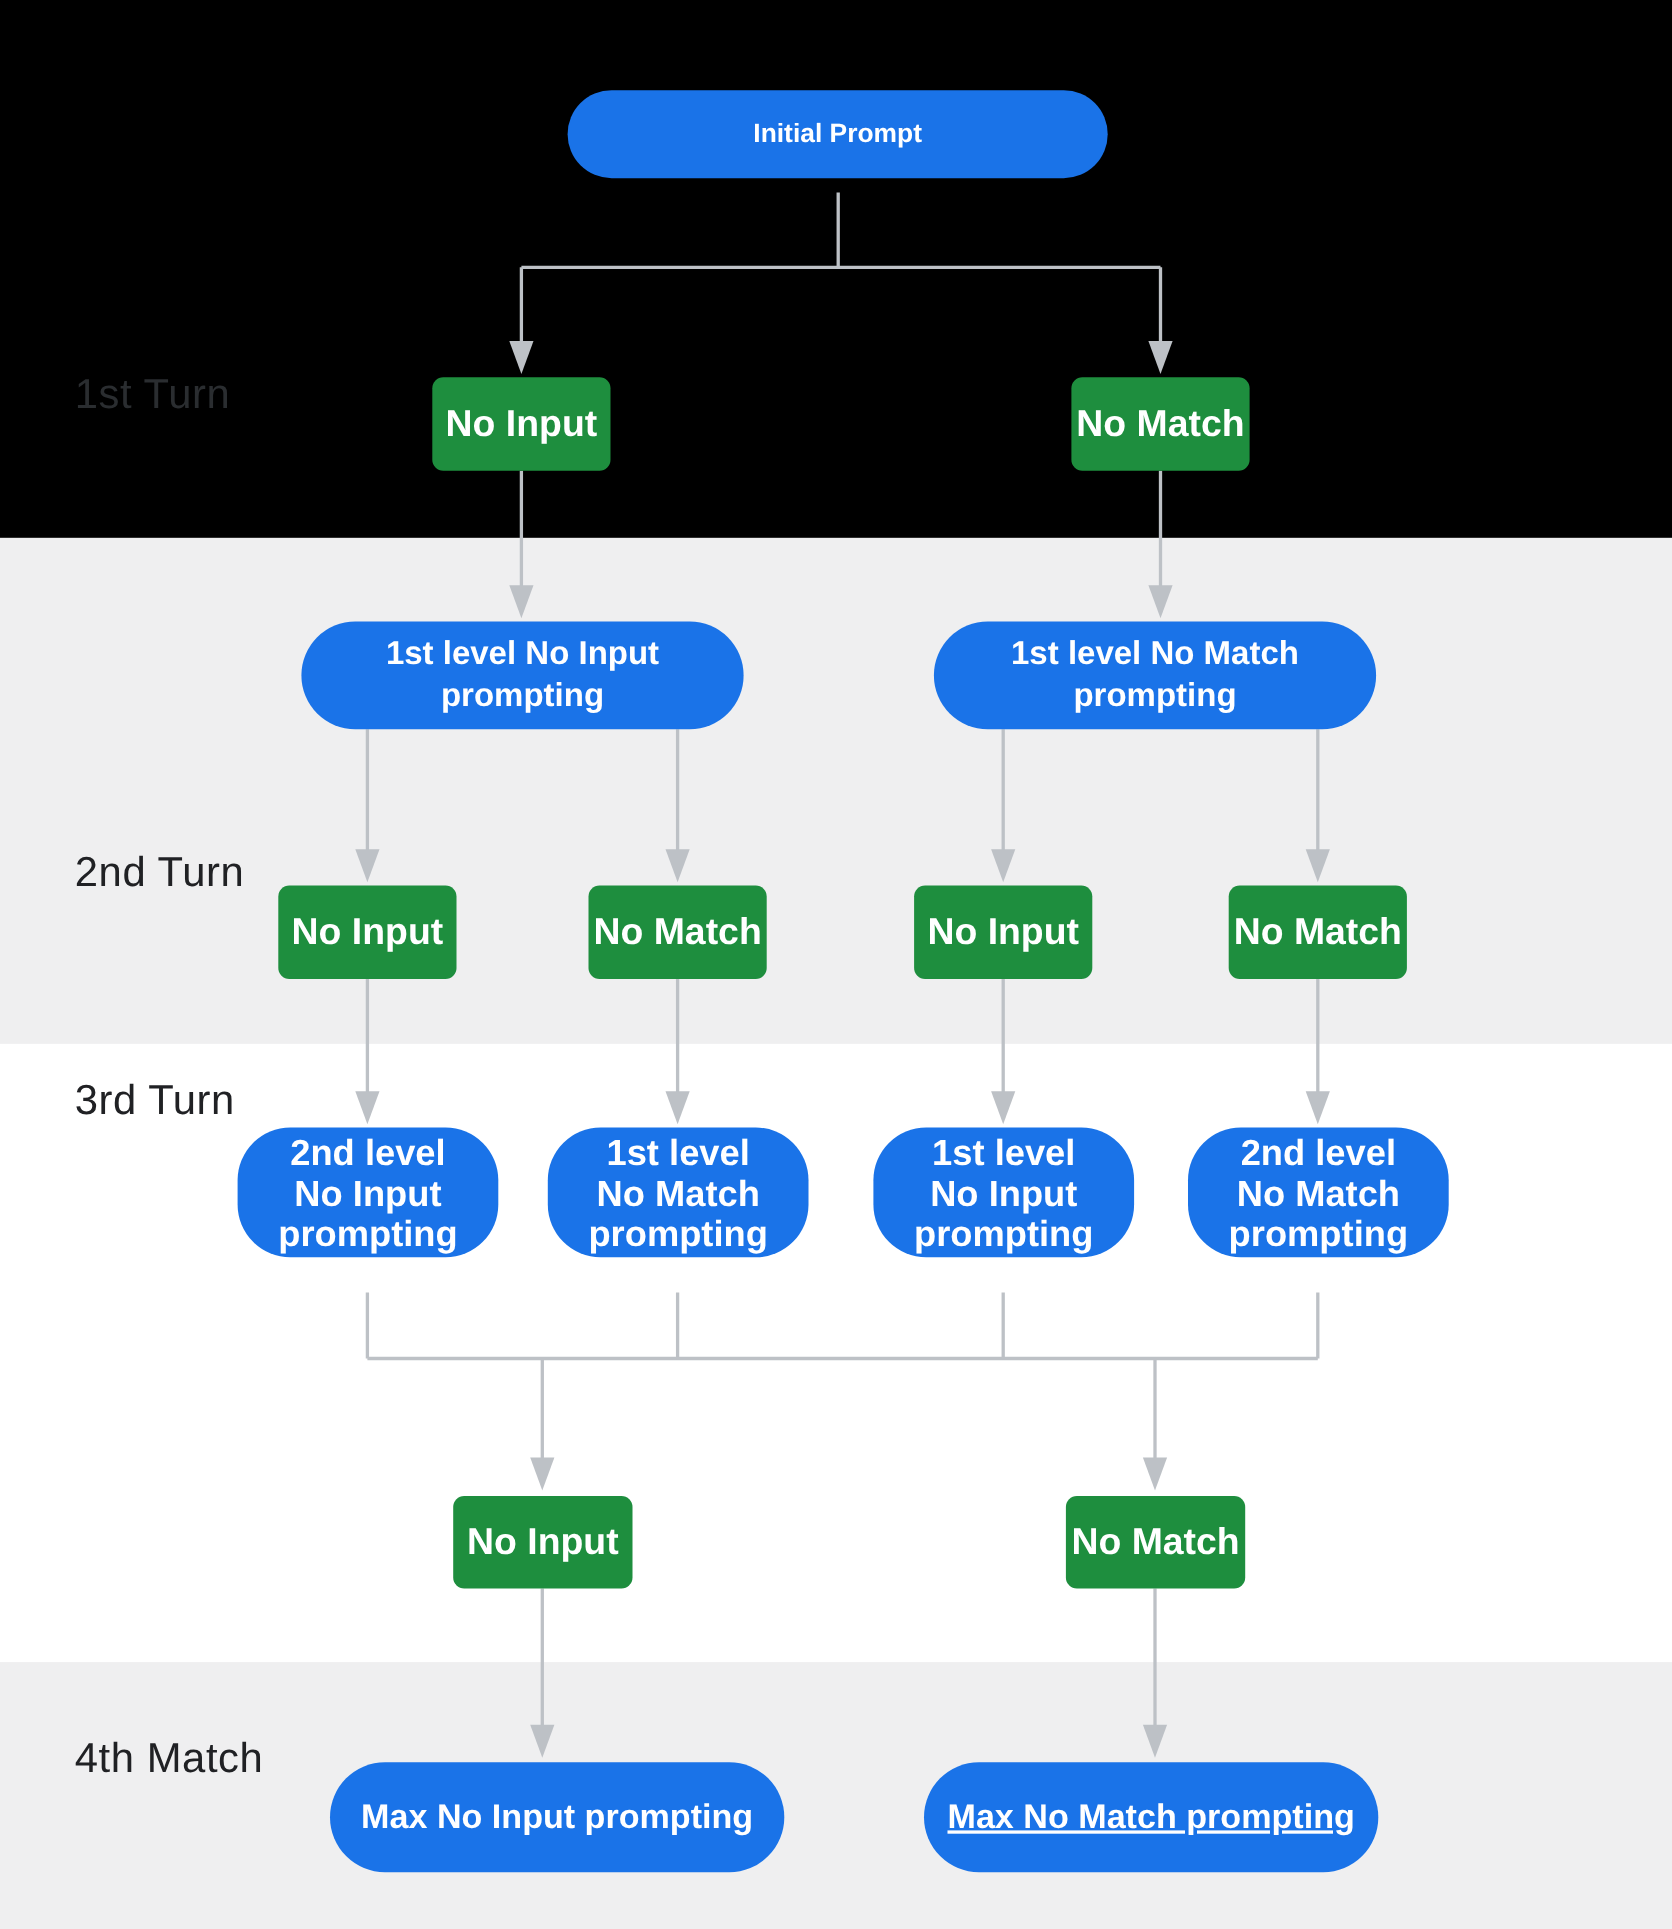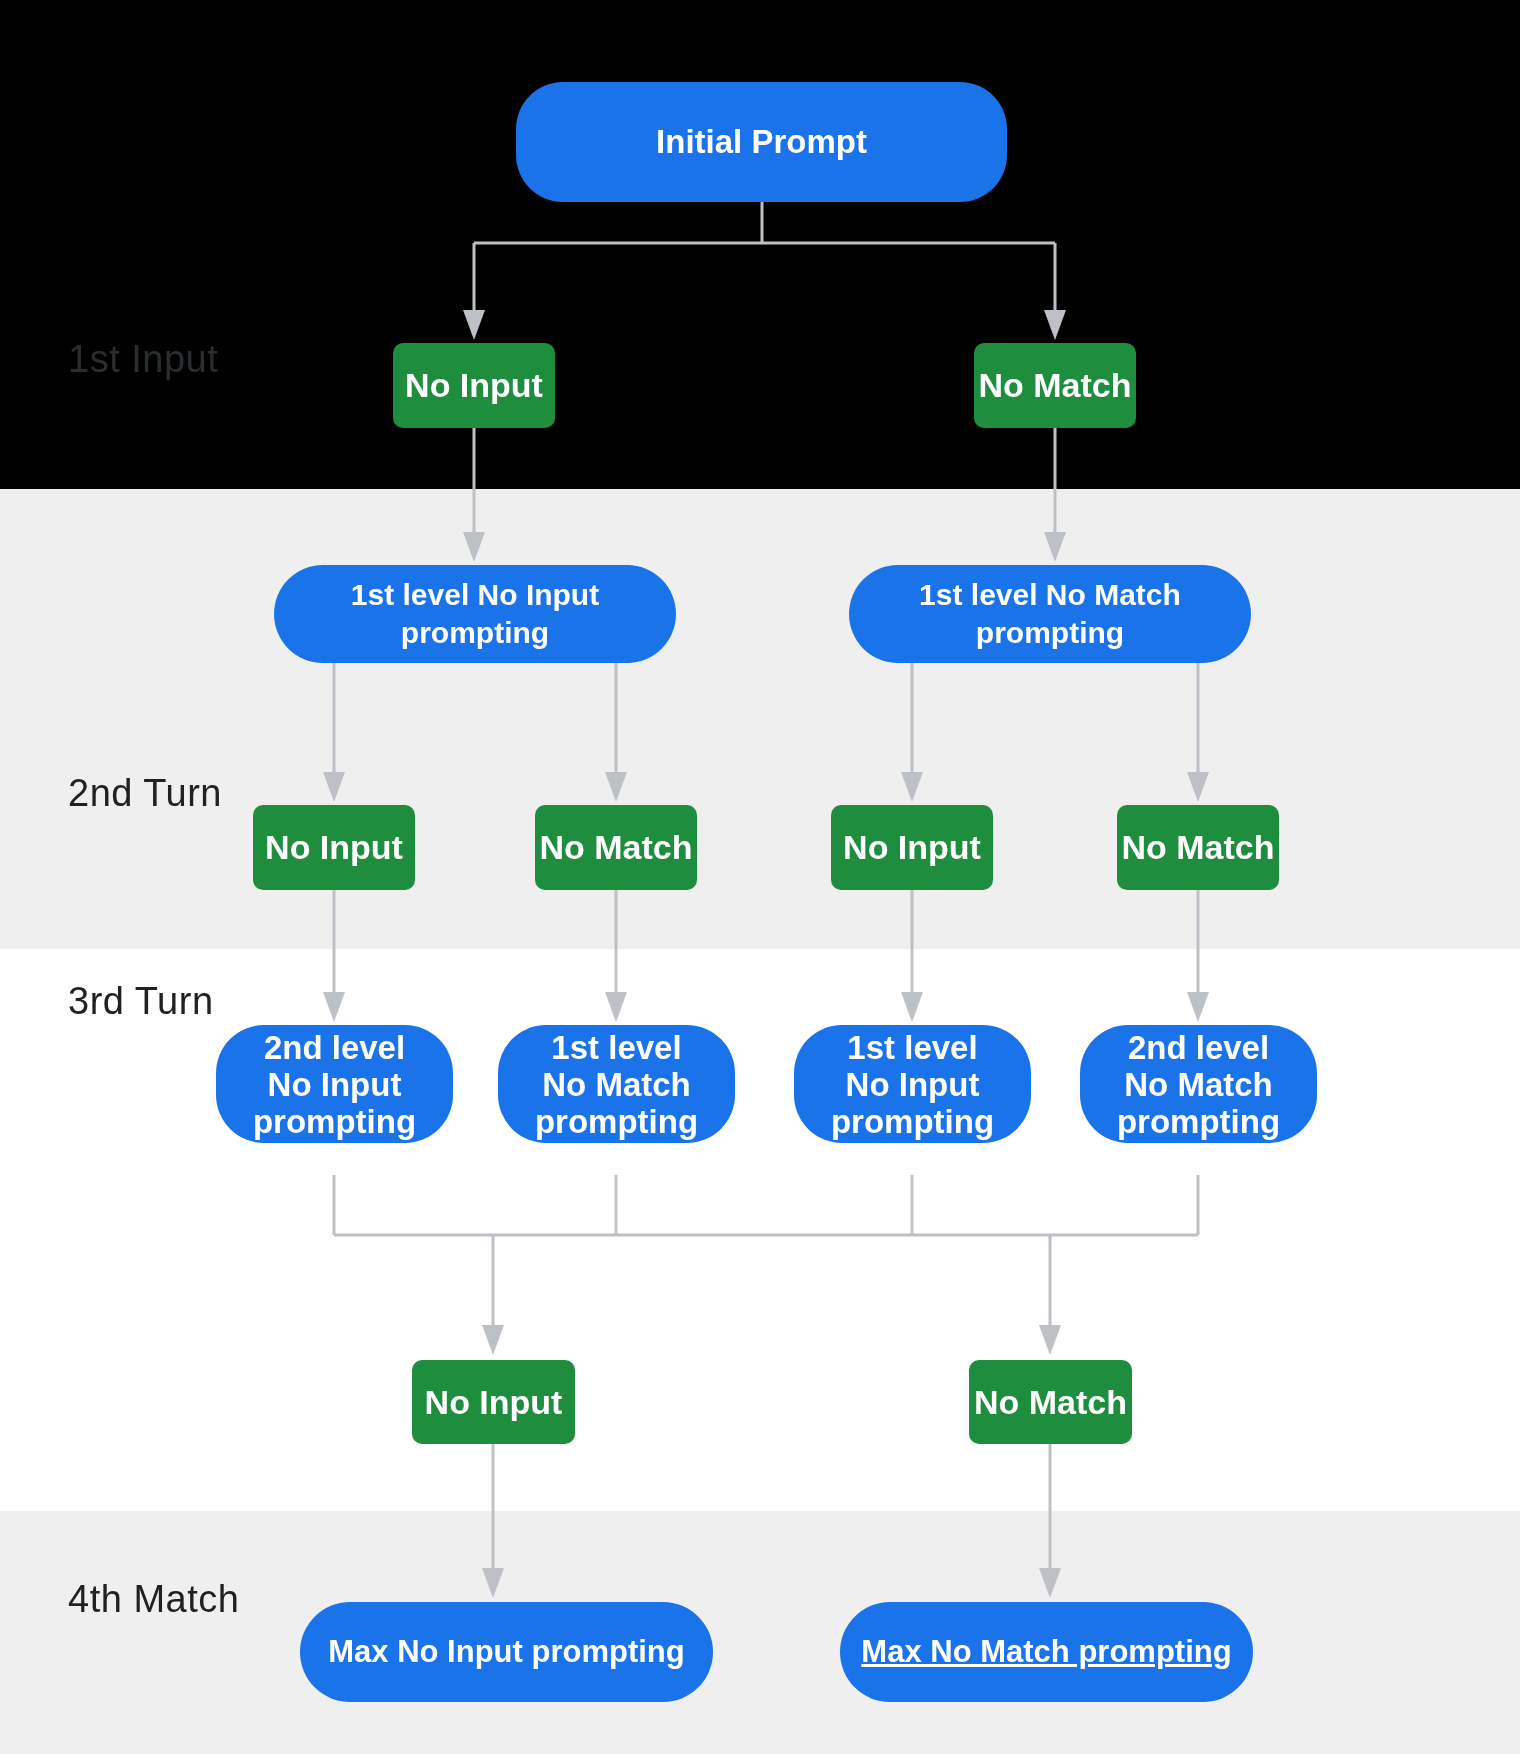--- a/index.html
+++ b/index.html
@@ -17,21 +17,21 @@
   .conn{stroke:var(--connector,#bdc1c6);stroke-width:3;fill:none;}
   .arrowhead{fill:var(--connector,#bdc1c6);}
 
   .node{
     position:absolute;z-index:2;display:flex;align-items:center;justify-content:center;
     text-align:center;color:var(--node-text,#fff);font-weight:600;box-sizing:border-box;
   }
   .blue{background:var(--node-blue,#1a73e8);}
   .green{background:var(--node-green,#1e8e3e);}
 
-  .initial-pill{left:516px;top:82px;width:491px;height:120px;border-radius:47px;font-size:33px;}
+  .initial-pill{left:516px;top:82px;width:491px;height:80px;border-radius:47px;font-size:24px;}
 
   .evt{width:162px;height:85px;border-radius:10px;font-size:34px;}
   .evt-t1-l{left:393px;top:343px;}
   .evt-t1-r{left:974px;top:343px;}
   .evt-t2-1{left:253px;top:805px;}
   .evt-t2-2{left:535px;top:805px;}
   .evt-t2-3{left:831px;top:805px;}
   .evt-t2-4{left:1117px;top:805px;}
   .evt-t3-l{left:412px;top:1360px;width:163px;height:84px;}
   .evt-t3-r{left:969px;top:1360px;width:163px;height:84px;}
@@ -91,21 +91,21 @@
         <path d="M 605 992 L 627 992 L 616 1022 Z" class="arrowhead"></path>
         <path d="M 901 992 L 923 992 L 912 1022 Z" class="arrowhead"></path>
         <path d="M 1187 992 L 1209 992 L 1198 1022 Z" class="arrowhead"></path>
         <path d="M 482 1325 L 504 1325 L 493 1355 Z" class="arrowhead"></path>
         <path d="M 1039 1325 L 1061 1325 L 1050 1355 Z" class="arrowhead"></path>
         <path d="M 482 1568 L 504 1568 L 493 1598 Z" class="arrowhead"></path>
         <path d="M 1039 1568 L 1061 1568 L 1050 1598 Z" class="arrowhead"></path>
       </g>
   </svg>
 
-  <div class="turn-label turn-1">1st Input</div>
+  <div class="turn-label turn-1">1st Turn</div>
   <div class="turn-label turn-2">2nd Turn</div>
   <div class="turn-label turn-3">3rd Turn</div>
   <div class="turn-label turn-4">4th Match</div>
 
   <div class="node blue initial-pill">Initial Prompt</div>
 
   <div class="node green evt evt-t1-l">No Input</div>
   <div class="node green evt evt-t1-r">No Match</div>
 
   <div class="node blue prompt-pill-2 pp2-l">1st level No Input prompting</div>

